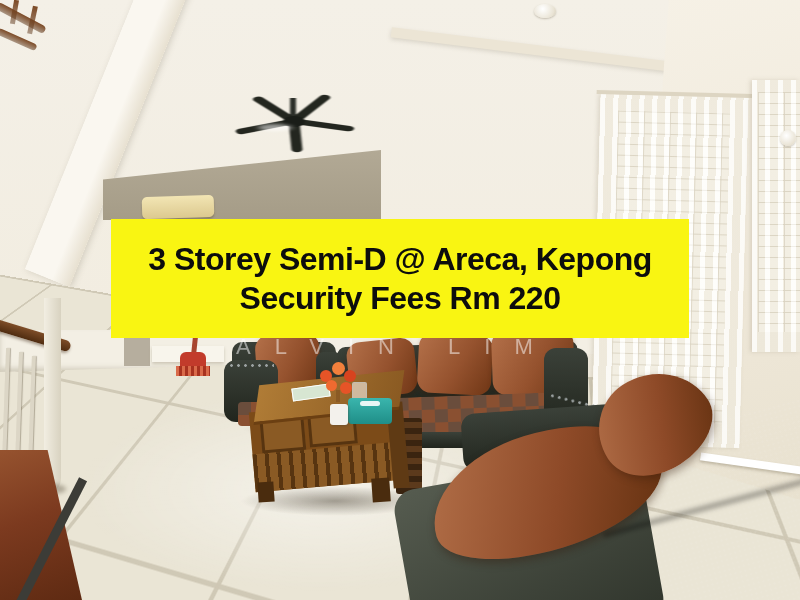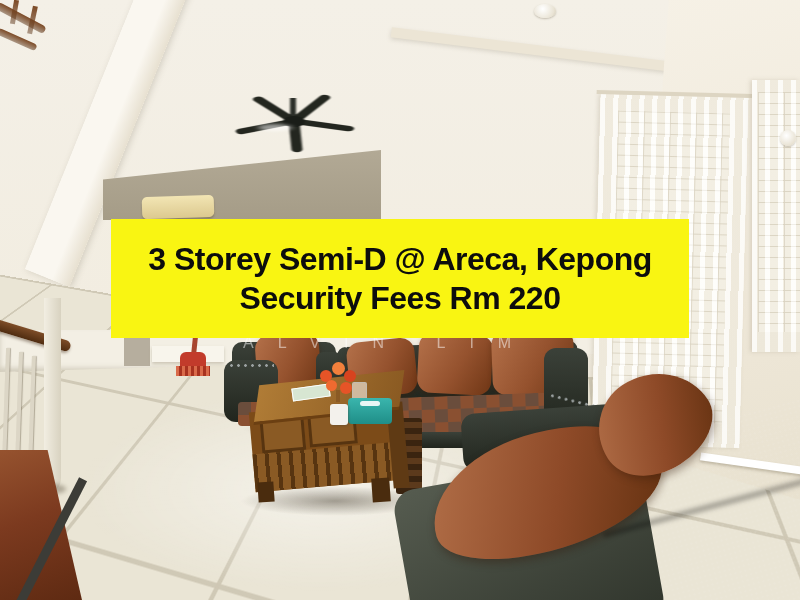--- a/index.html
+++ b/index.html
@@ -37,21 +37,21 @@
   .fgtex{background-image:radial-gradient(rgba(255,255,255,.07) 1px,transparent 1.4px);background-size:5px 5px;}
   .pillow{background:linear-gradient(115deg,#b4714a 0%,#8e4a28 55%,#62300f 100%);box-shadow:0 4px 8px rgba(50,25,10,.4);}
   
   .tabletop{background:linear-gradient(100deg,#b07c36,#8a5a22);border-bottom:3px solid #6b3f12;}
   .tablefront{background:#7c4b18;}
   .panel{border:3px solid #573410;background:#8a5a24;}
   .slats{background:repeating-linear-gradient(90deg,#573410 0 4px,#8a5a24 4px 12px);}
   .shadow{background:radial-gradient(ellipse at center,rgba(40,30,15,.4),rgba(40,30,15,0) 70%);}
   
   .banner{background:#F9F512;color:#0D0D0D;display:flex;flex-direction:column;justify-content:center;align-items:center;font-weight:bold;font-size:32px;line-height:39px;letter-spacing:-0.5px;}
-  .watermark{color:rgba(255,255,255,.5);font-size:16px;letter-spacing:24px;white-space:nowrap;margin-left:7px;}
+  .watermark{color:rgba(255,255,255,.5);font-size:22px;letter-spacing:24px;white-space:nowrap;}
   .fan{transform:scaleY(.5);filter:blur(1px);}
   .blade{position:absolute;left:62px;top:30px;width:62px;height:11px;margin-top:-5px;border-radius:8px;background:#23261f;transform-origin:0 50%;}
 </style>
 </head>
 <body>
 
 <div class="stage">
 
   <div class="abs beam" style="left:85px;top:-40px;width:48px;height:330px;transform:rotate(22deg);"></div>
   <div class="abs cornice" style="left:390px;top:48px;width:340px;height:10px;transform:rotate(7deg);"></div>

